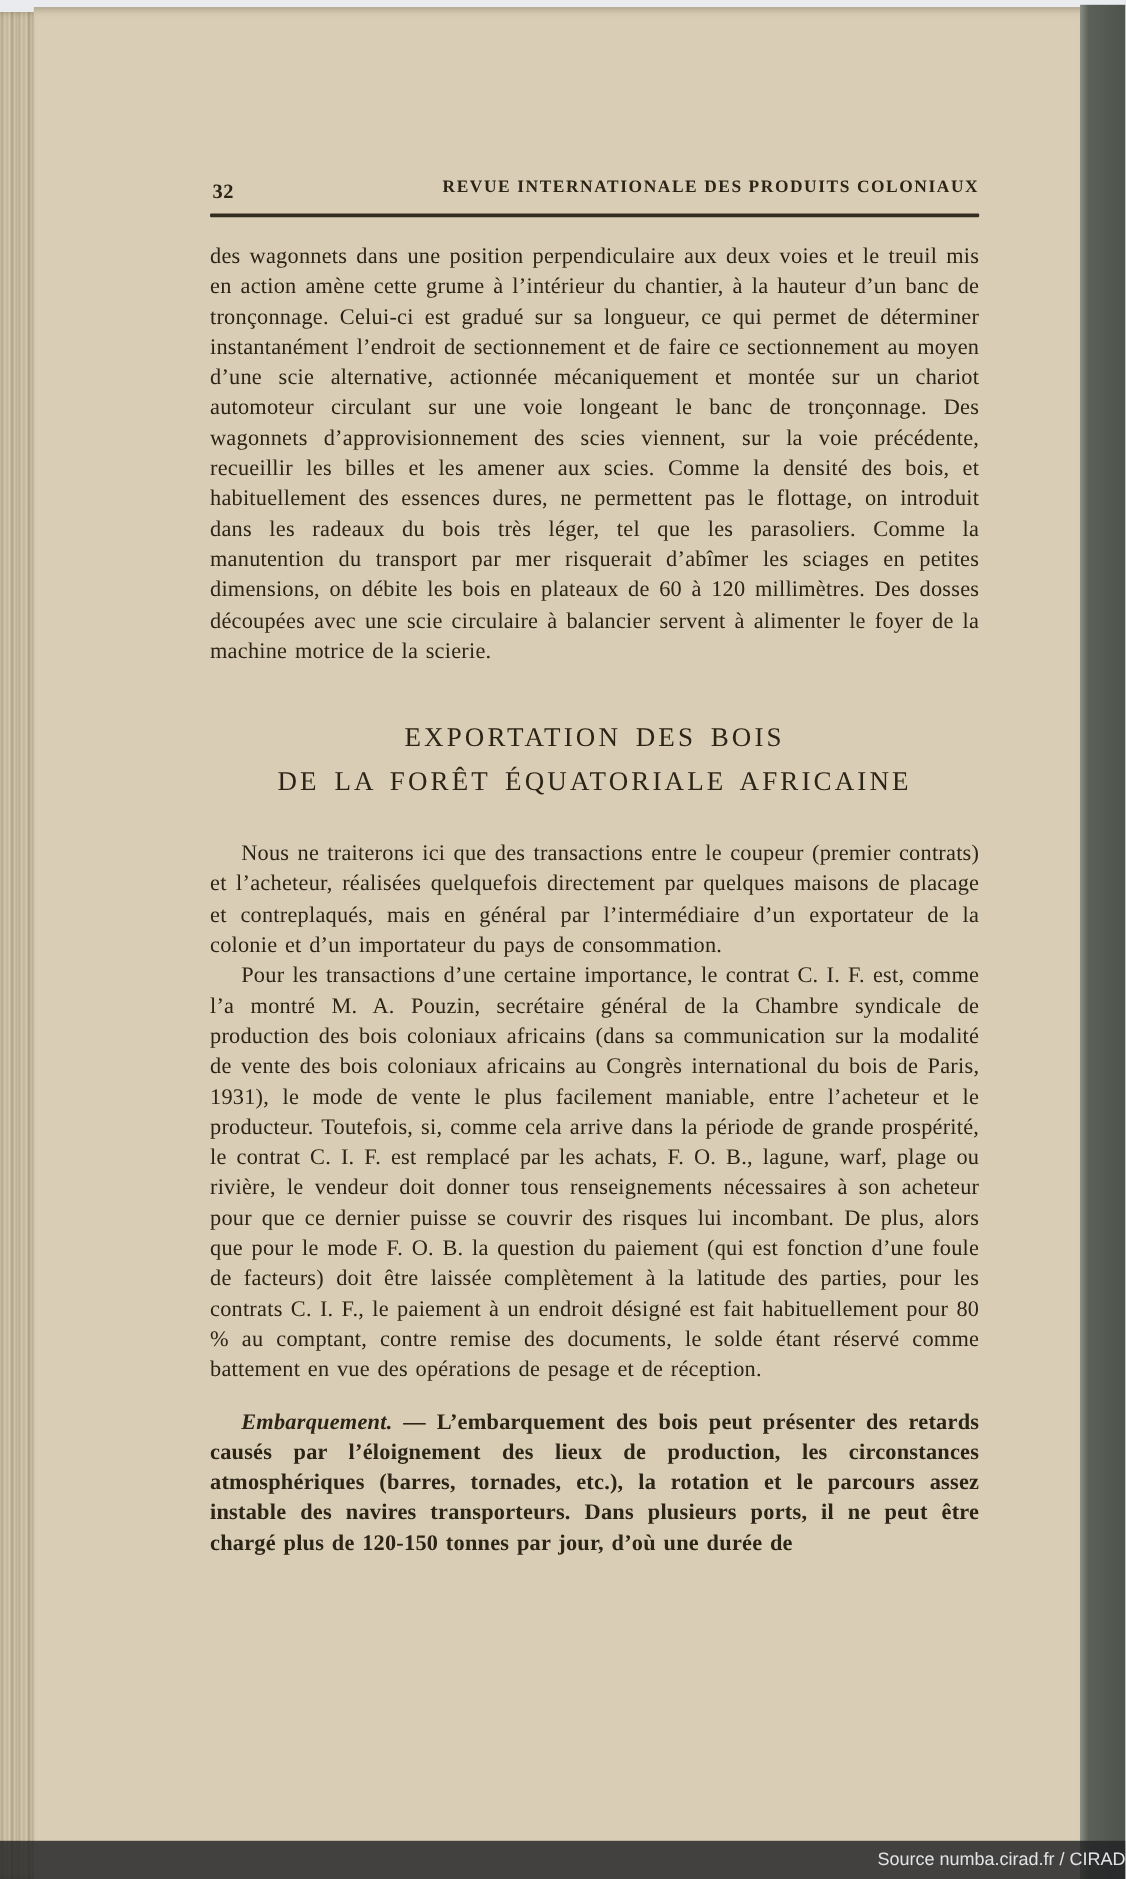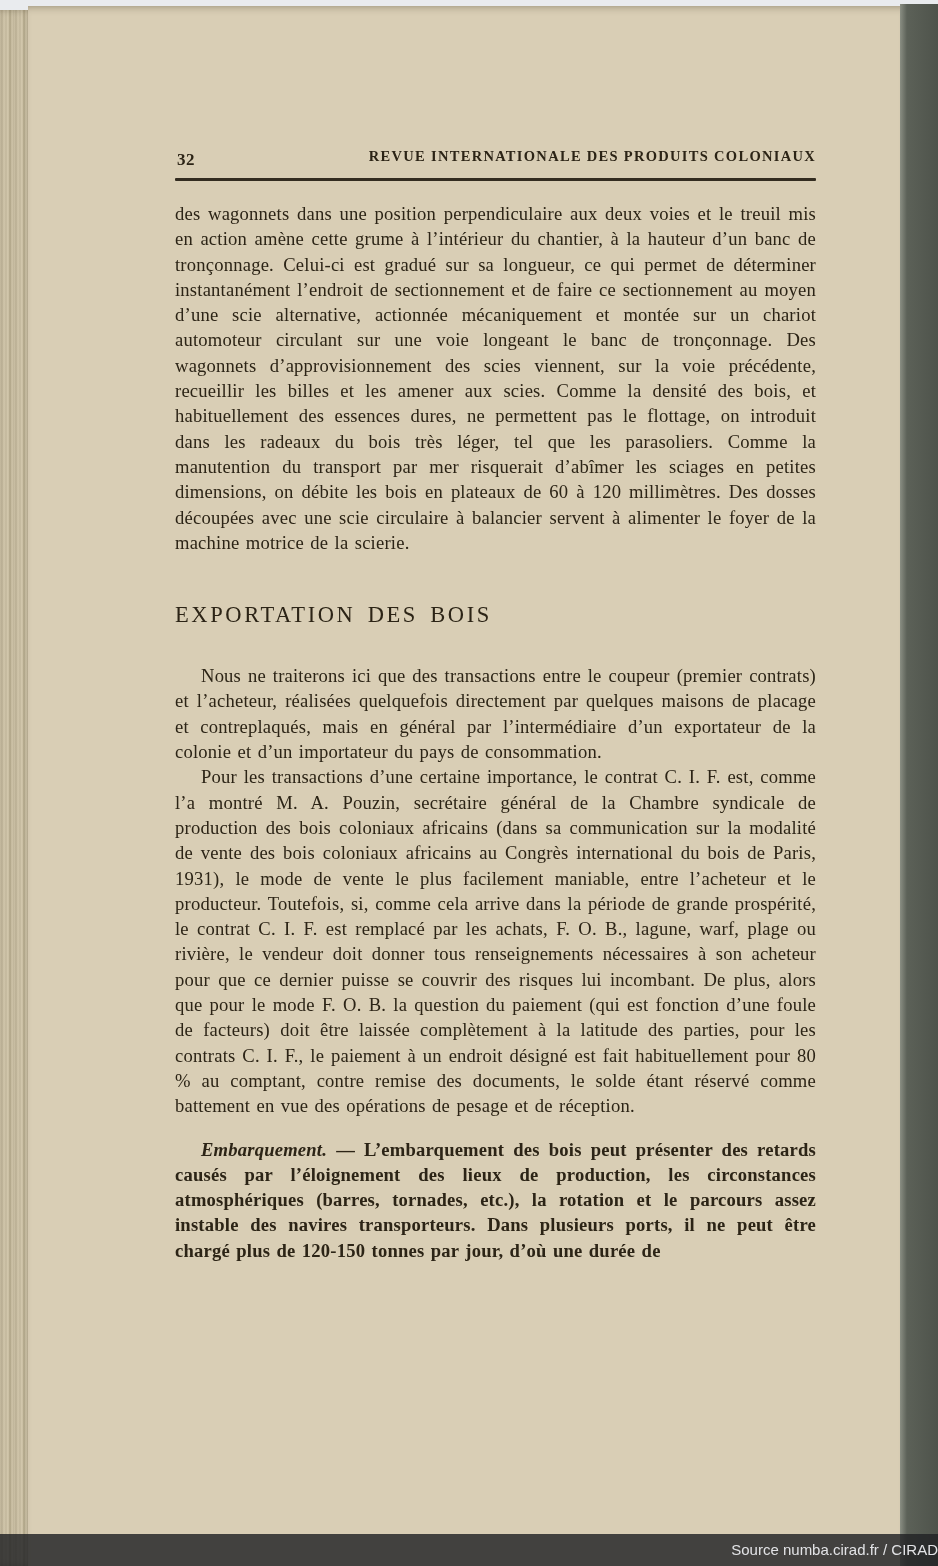--- a/index.html
+++ b/index.html
@@ -76,21 +76,21 @@
     font-size: 18.6px;
     line-height: 25.3px;
     text-align: justify;
     text-indent: 26px;
     letter-spacing: 0.2px;
     word-spacing: 1.5px;
   }
   .body-text p.noindent { text-indent: 0; }
   .section-heading {
     margin: 42px 0 30px 0;
-    text-align: left;
+    text-align: center;
     font-weight: normal;
     font-size: 22.5px;
     letter-spacing: 2.6px;
     line-height: 36px;
     word-spacing: 4px;
   }
   .p-embarquement { margin-top: 18px; font-weight: bold; }
   .p-embarquement em { font-style: italic; }
   
   .source-bar {
@@ -121,20 +121,21 @@
         <span class="journal-title">REVUE INTERNATIONALE DES PRODUITS COLONIAUX</span>
       </div>
       <div class="header-rule"></div>
 
       <div class="body-text">
 
         <p class="noindent">des wagonnets dans une position perpendiculaire aux deux voies et le treuil mis en action amène cette grume à l’intérieur du chantier, à la hauteur d’un banc de tronçonnage. Celui-ci est gradué sur sa longueur, ce qui permet de déterminer instantanément l’endroit de sectionnement et de faire ce sectionnement au moyen d’une scie alternative, actionnée mécaniquement et montée sur un chariot automoteur circulant sur une voie longeant le banc de tronçonnage. Des wagonnets d’approvisionnement des scies viennent, sur la voie précédente, recueillir les billes et les amener aux scies. Comme la densité des bois, et habituellement des essences dures, ne permettent pas le flottage, on introduit dans les radeaux du bois très léger, tel que les parasoliers. Comme la manutention du transport par mer risquerait d’abîmer les sciages en petites dimensions, on débite les bois en plateaux de 60 à 120 millimètres. Des dosses découpées avec une scie circulaire à balancier servent à alimenter le foyer de la machine motrice de la scierie.</p>
 
         <h2 class="section-heading">
           <span>EXPORTATION DES BOIS</span><br>
+          <span>DE LA FORÊT ÉQUATORIALE AFRICAINE</span>
         </h2>
 
         <p>Nous ne traiterons ici que des transactions entre le coupeur (premier contrats) et l’acheteur, réalisées quelquefois directement par quelques maisons de placage et contreplaqués, mais en général par l’intermédiaire d’un exportateur de la colonie et d’un importateur du pays de consommation.</p>
 
         <p>Pour les transactions d’une certaine importance, le contrat C. I. F. est, comme l’a montré M. A. Pouzin, secrétaire général de la Chambre syndicale de production des bois coloniaux africains (dans sa communication sur la modalité de vente des bois coloniaux africains au Congrès international du bois de Paris, 1931), le mode de vente le plus facilement maniable, entre l’acheteur et le producteur. Toutefois, si, comme cela arrive dans la période de grande prospérité, le contrat C. I. F. est remplacé par les achats, F. O. B., lagune, warf, plage ou rivière, le vendeur doit donner tous renseignements nécessaires à son acheteur pour que ce dernier puisse se couvrir des risques lui incombant. De plus, alors que pour le mode F. O. B. la question du paiement (qui est fonction d’une foule de facteurs) doit être laissée complètement à la latitude des parties, pour les contrats C. I. F., le paiement à un endroit désigné est fait habituellement pour 80 % au comptant, contre remise des documents, le solde étant réservé comme battement en vue des opérations de pesage et de réception.</p>
 
         <p class="p-embarquement"><em>Embarquement.</em><span> — L’embarquement des bois peut présenter des retards causés par l’éloignement des lieux de production, les circonstances atmosphériques (barres, tornades, etc.), la rotation et le parcours assez instable des navires transporteurs. Dans plusieurs ports, il ne peut être chargé plus de 120-150 tonnes par jour, d’où une durée de</span></p>
 
       </div>
     </div>

